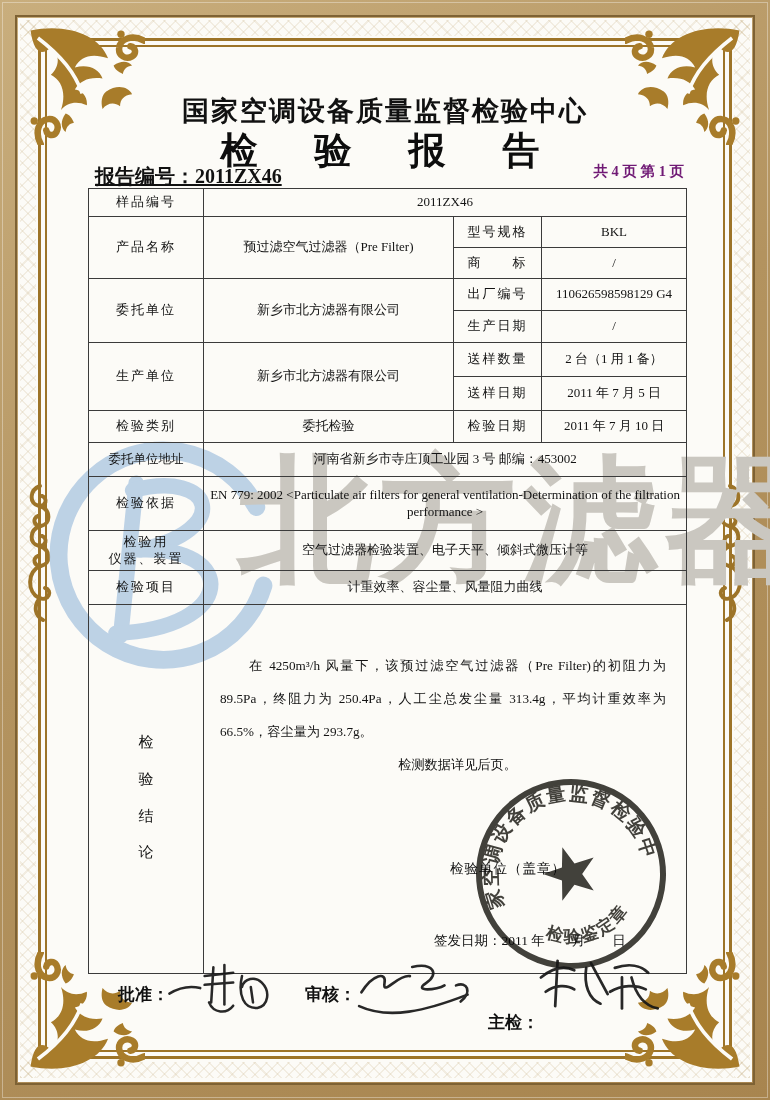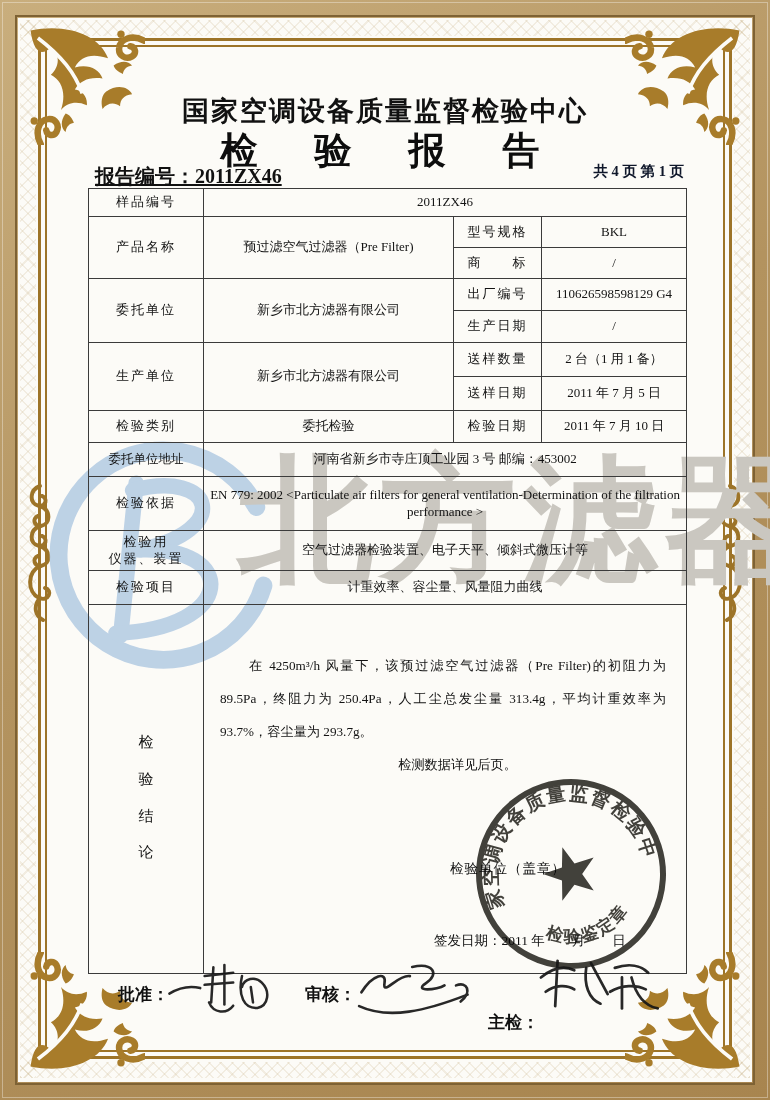--- a/index.html
+++ b/index.html
@@ -36,21 +36,21 @@
   .wm-en{position:absolute;left:266px;top:594px;z-index:1;font-family:"Liberation Sans","DejaVu Sans",sans-serif;
          font-size:27px;font-weight:400;letter-spacing:1px;color:#c6c5c2;white-space:nowrap;}
   
   .content{position:absolute;inset:0;z-index:2;}
   .title1{position:absolute;left:0;right:0;top:93px;text-align:center;
           font-family:"Liberation Sans","DejaVu Sans",sans-serif;
           font-size:27px;font-weight:700;letter-spacing:2px;color:#111;}
   .title2{position:absolute;left:0;right:0;top:126px;text-align:center;
           font-size:37px;font-weight:900;letter-spacing:10px;color:#0d0d0d;}
   .meta-no{position:absolute;left:95px;top:163px;font-size:20px;font-weight:600;color:#111;text-decoration:underline;}
-  .meta-pg{position:absolute;right:86px;top:162px;font-size:14.5px;font-weight:600;color:#0f172a;}
+  .meta-pg{position:absolute;right:86px;top:162px;font-size:14.5px;font-weight:600;color:#701a75;}
   
   table.rep{position:absolute;left:88px;top:188px;width:598px;border-collapse:collapse;table-layout:fixed;
             font-size:13px;color:#131313;}
   table.rep td{border:1.5px solid #3b3b3b;padding:0 4px;text-align:center;line-height:1.25;}
   td.lbl{letter-spacing:2px;}
   td.lbl.sm{letter-spacing:0;font-size:12.5px;margin-top:40px;}
   td.leftv{text-align:left;padding-left:12px;}
   tr.h28{height:28px}tr.h31{height:31px}tr.h32{height:32px}tr.h34{height:34px}
   tr.h40{height:40px}tr.h54{height:54px}tr.h369{height:369px}
   td.concl-lbl{vertical-align:top;}
@@ -218,21 +218,21 @@
       <tr class="h369">
         <td class="concl-lbl">
           <div class="vstack">
             <span>检</span>
             <span>验</span>
             <span>结</span>
             <span>论</span>
           </div>
         </td>
         <td colspan="3" class="concl">
-          <p class="concl-par">在 4250m³/h 风量下，该预过滤空气过滤器（Pre Filter)的初阻力为 89.5Pa，终阻力为 250.4Pa，人工尘总发尘量 313.4g，平均计重效率为 93.7%，容尘量为 293.7g。</p>
+          <p class="concl-par">在 4250m³/h 风量下，该预过滤空气过滤器（Pre Filter)的初阻力为 89.5Pa，终阻力为 250.4Pa，人工尘总发尘量 313.4g，平均计重效率为 66.5%，容尘量为 293.7g。</p>
           <p class="concl-note">检测数据详见后页。</p>
           <div class="seal-unit">检验单位（盖章）</div>
           <div class="issue-date">签发日期：2011 年　　月　　日</div>
 
           <svg class="stamp" viewBox="-107 -107 214 214">
             <g stroke="#26241f" fill="#26241f" font-family="&quot;Liberation Serif&quot;,&quot;DejaVu Serif&quot;,serif" font-weight="bold">
               <circle r="92" fill="none" stroke-width="6"></circle>
               <path id="arcT" d="M -71.5,19 A 74,74 0 1 1 71.5,19" fill="none" stroke="none"></path>
               <text font-size="19" letter-spacing="2" text-anchor="middle" stroke="none">
                 <textPath href="#arcT" startOffset="50%">国家空调设备质量监督检验中心</textPath>

